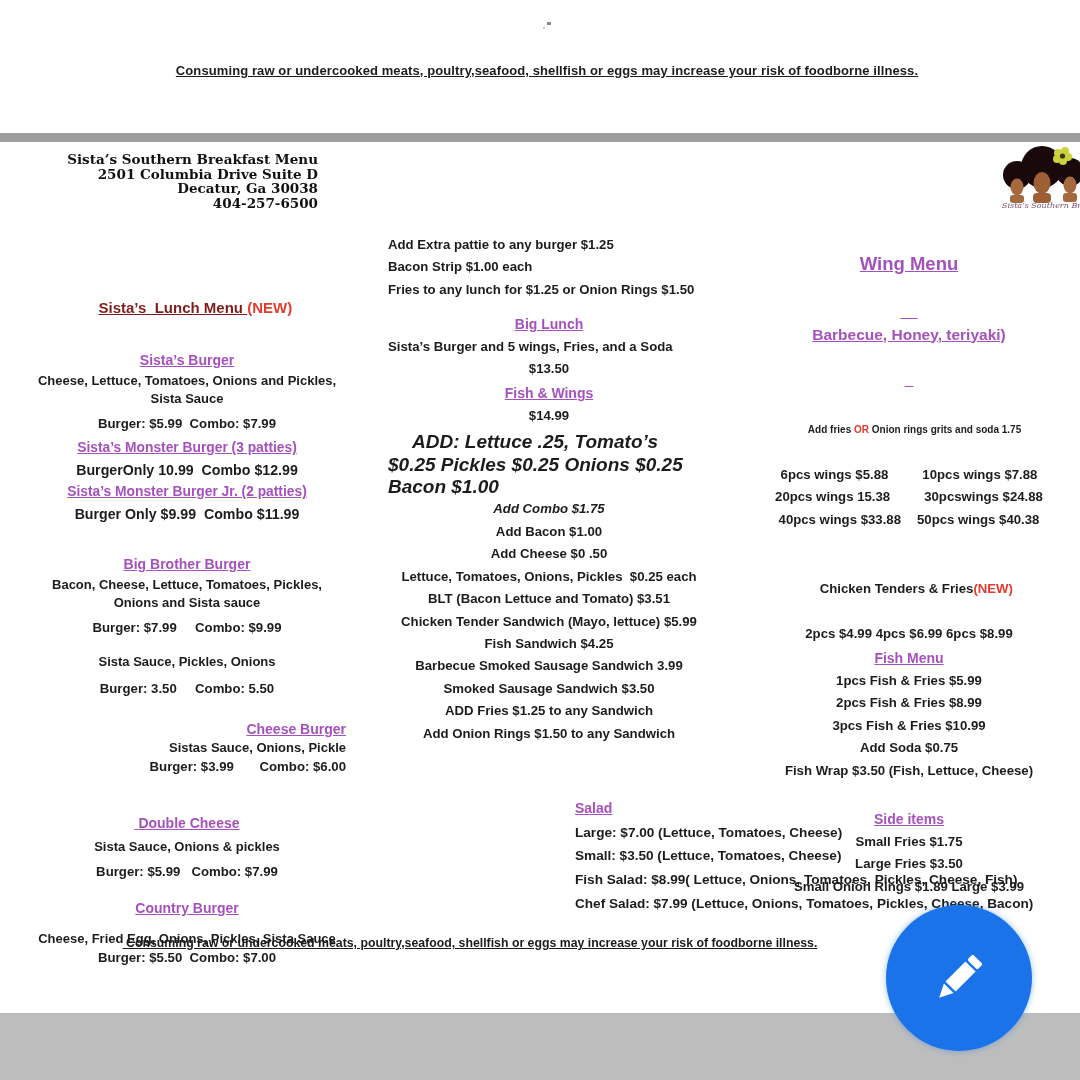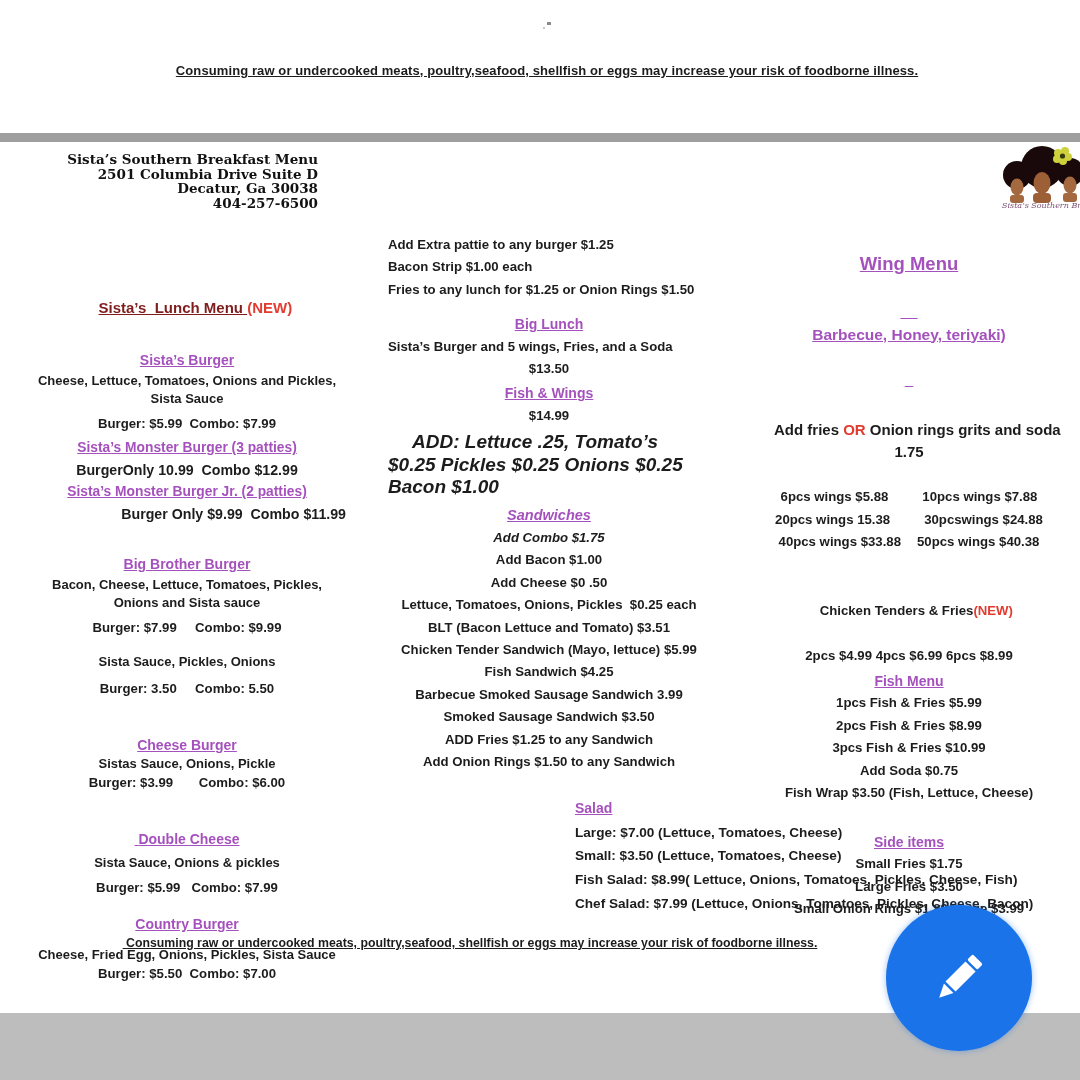--- a/index.html
+++ b/index.html
@@ -41,40 +41,40 @@
   .name{line-height:20px;}
   .desc{font-size:13px;line-height:18px;margin-top:2px;}
   .price{line-height:20px;margin-top:6px;}
   .black-u{text-decoration:underline;color:#7f1d1d;}
   .red{color:var(--red);}
   .italic{font-style:italic;}
   
   .lunch-title{font-size:15px;line-height:20px;}
   .it0{margin-top:12px;}
   .it1{margin-top:4px;} .it1 .price{margin-top:2px;}
-  .it2{margin-top:2px;} .it2 .price{margin-top:2px;text-align:right;}
+  .it2{margin-top:2px;} .it2 .price{margin-top:2px;}
   .it1 .name,.it2 .name{font-size:13.8px;}
   .it1 .price,.it2 .price{font-size:14.2px;}
   .it3{margin-top:30px;}
   .it4{margin-top:15px;} .it4 .desc{margin-top:0;} .it4 .price{margin-top:8px;}
-  .it5{margin-top:36px;} .it5 .desc{margin-top:0;} .it5 .price{margin-top:0;}
+  .it5{margin-top:20px;text-align:right;} .it5 .desc{margin-top:0;} .it5 .price{margin-top:0;}
   .it6{margin-top:36px;} .it6 .desc{margin-top:6px;line-height:15px;} .it6 .price{margin-top:8px;}
   .it7{margin-top:16px;} .it7 .desc{margin-top:12px;} .it7 .price{margin-top:0;}
   
   .col-mid .line{line-height:22.4px;}
   .extras .line{text-align:left;}
   .mid-biglunch{margin-top:12px;}
   .mid-fw-title{margin-top:2px;}
   .fw-desc{text-align:left;}
   .add-note{font-style:italic;text-align:left;text-indent:24px;font-size:19px;line-height:18px;margin-top:4px;}
   .sandwich-title{margin-top:6px;font-style:italic;font-size:14.5px;}
   
   .wing-title{font-size:18.5px;line-height:26px;}
   .flavors{font-size:15.5px;line-height:21.5px;margin-top:3px;}
-  .wing-add{margin-top:5px;line-height:20px;font-size:15px;}
+  .wing-add{margin-top:5px;line-height:20px;font-size:10px;}
   .wing-pair{display:flex;justify-content:center;gap:34px;line-height:22.5px;}
   .col-right .line{line-height:22.5px;}
   .tenders{margin-top:24px;line-height:20px;}
   .fishmenu-title{margin-top:2px;}
   .sides-title{margin-top:26px;}
   
   .fab{position:absolute;left:886px;top:905px;width:146px;height:146px;border-radius:50%;
     background:var(--blue-fab);display:flex;align-items:center;justify-content:center;
     border:none;cursor:pointer;box-shadow:0 0 6px rgba(26,115,232,.45);}
 </style>
@@ -184,21 +184,20 @@
     <div class="line">$13.50</div>
   </div>
 
   <div class="mid-fw-title">
     <div class="sec-title line">Fish &amp; Wings</div>
     <div class="line">$14.99</div>
     <div class="add-note line">ADD: Lettuce .25, Tomato’s $0.25 Pickles $0.25 Onions $0.25 Bacon $1.00</div>
   </div>
 
   <div>
-    <div class="sec-title sandwich-title line">Sandwiches</div>
     <div class="line italic">Add Combo $1.75</div>
     <div class="line">Add Bacon $1.00</div>
     <div class="line">Add Cheese $0 .50</div>
     <div class="line">Lettuce, Tomatoes, Onions, Pickles  $0.25 each</div>
     <div class="line">BLT (Bacon Lettuce and Tomato) $3.51</div>
     <div class="line">Chicken Tender Sandwich (Mayo, lettuce) $5.99</div>
     <div class="line">Fish Sandwich $4.25</div>
     <div class="line">Barbecue Smoked Sausage Sandwich 3.99</div>
     <div class="line">Smoked Sausage Sandwich $3.50</div>
     <div class="line">ADD Fries $1.25 to any Sandwich</div>

